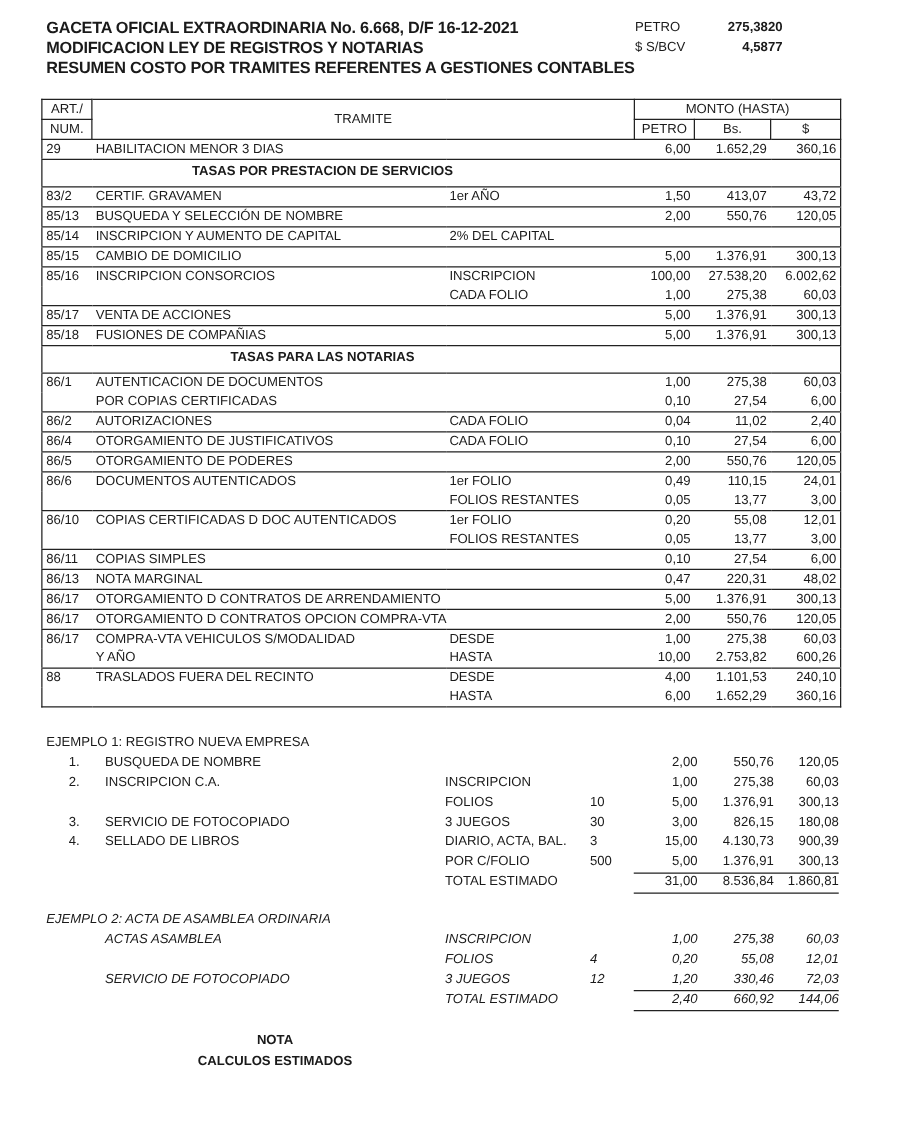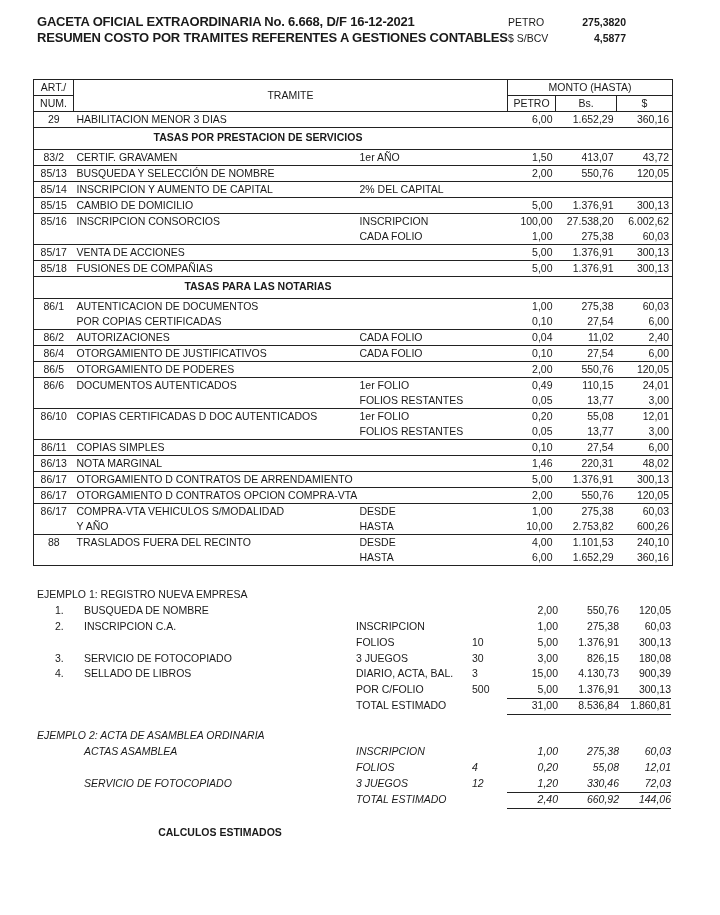--- a/index.html
+++ b/index.html
@@ -20,21 +20,21 @@
     border-collapse: collapse; border: 1.5px solid #222; table-layout: fixed;
   }
   table.main td, table.main th { padding: 0 3px; height: 15px; line-height: 15px; white-space: nowrap; overflow: visible; font-weight: normal; }
   table.main th { border: 1px solid #222; text-align: center; }
   col.c-art { width: 40px; }
   col.c-tr { width: 283px; }
   col.c-sub { width: 151px; }
   col.c-pe { width: 48px; }
   col.c-bs { width: 61px; }
   col.c-us { width: 56px; }
-  td.art { text-align: center; }
+  td.art { text-align: left; }
   td.num { text-align: right; }
   tr.sep td { border-top: 1.5px solid #222; }
   tr.sect td { height: 21px; line-height: 18px; vertical-align: top; text-align: center; font-weight: bold; border-top: 1.5px solid #222; }
   tr.sect td span { position: relative; left: -95px; }
 
   .ex { position: absolute; left: 37px; width: 640px; }
   .ex-row { position: relative; height: 15.9px; line-height: 15.9px; white-space: nowrap; padding-left: 24px; }
   .ex-row > span { position: absolute; top: 0; }
   .ex-title { left: 0; }
   .ex-n { left: 18px; }
@@ -47,20 +47,21 @@
   .uline { position: absolute; left: 470px; width: 164px; height: 0; border-top: 1.5px solid #222; }
 
   .nota { position: absolute; left: 130px; top: 824px; width: 180px; text-align: center; font-weight: bold; }
   .nota div { height: 17px; line-height: 17px; }
 </style>
 </head>
 <body>
 
 <div class="hdr">
   <div class="hdr-line">GACETA OFICIAL EXTRAORDINARIA No. 6.668, D/F 16-12-2021</div>
+  <div class="hdr-line">MODIFICACION LEY DE REGISTROS Y NOTARIAS</div>
   <div class="hdr-line">RESUMEN COSTO POR TRAMITES REFERENTES A GESTIONES CONTABLES</div>
 </div>
 
 <div class="rates">
   <div class="rate-row">
     <span class="rate-label">PETRO</span>
     <span class="rate-val">275,3820</span>
   </div>
   <div class="rate-row">
     <span class="rate-label">$ S/BCV</span>
@@ -246,21 +247,21 @@
         <td>COPIAS SIMPLES</td>
         <td></td>
         <td class="num">0,10</td>
         <td class="num">27,54</td>
         <td class="num">6,00</td>
       </tr>
       <tr class="sep">
         <td class="art">86/13</td>
         <td>NOTA MARGINAL</td>
         <td></td>
-        <td class="num">1,46</td>
+        <td class="num">0,47</td>
         <td class="num">220,31</td>
         <td class="num">48,02</td>
       </tr>
       <tr class="sep">
         <td class="art">86/17</td>
         <td>OTORGAMIENTO D CONTRATOS DE ARRENDAMIENTO</td>
         <td></td>
         <td class="num">5,00</td>
         <td class="num">1.376,91</td>
         <td class="num">300,13</td>
@@ -410,14 +411,15 @@
       <div class="uline" style="top: 0px;"></div>
       <div class="uline" style="top: 16px;"></div>
       <span class="ex-sub">TOTAL ESTIMADO</span>
       <span class="ex-pe">2,40</span>
       <span class="ex-bs">660,92</span>
       <span class="ex-us">144,06</span>
     </div>
   </div>
 
 <div class="nota">
+  <div>NOTA</div>
   <div>CALCULOS ESTIMADOS</div>
 </div>
 
 </body></html>

